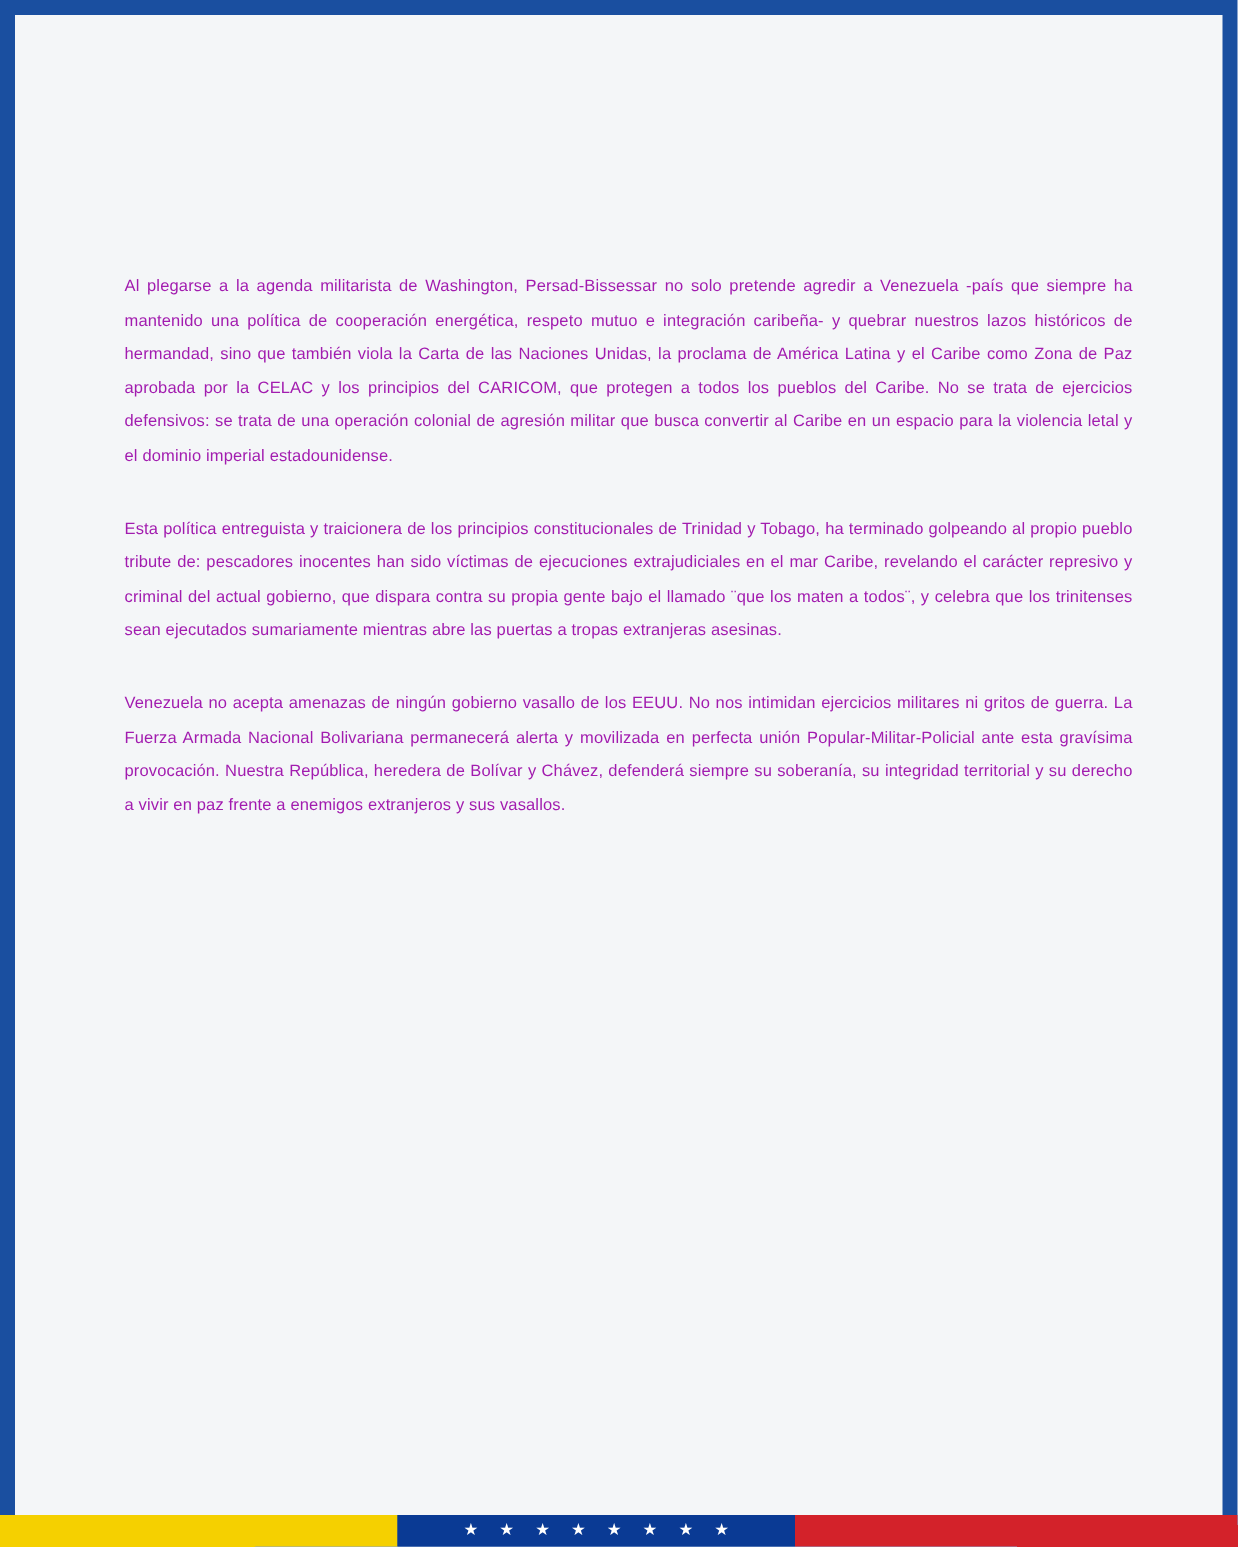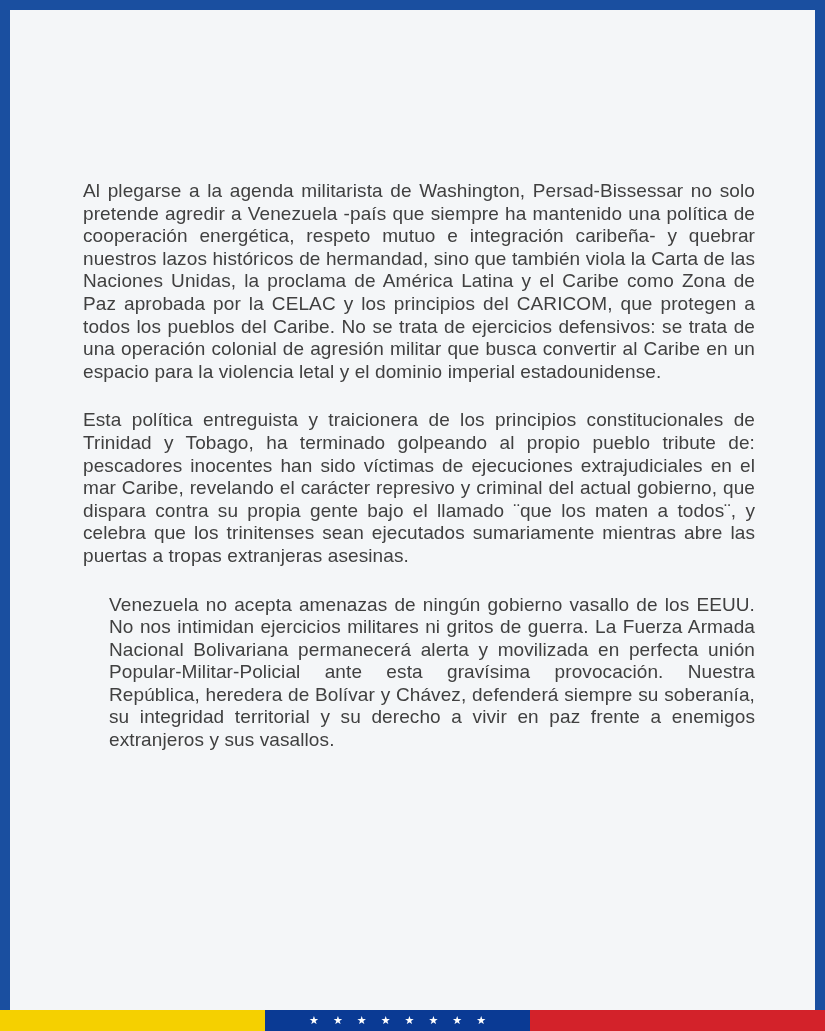--- a/index.html
+++ b/index.html
@@ -30,27 +30,27 @@
     box-sizing: border-box;
   }
   .content {
     position: absolute;
     left: 73px;
     top: 170px;
     width: 672px;
   }
   .para {
     margin: 0 0 26px 0;
-    font-size: 19px;
+    font-size: 11px;
     line-height: 22.6px;
-    color: #404040;
+    color: #a21caf;
     text-align: justify;
     letter-spacing: 0.1px;
   }
-  .para:last-child { margin-bottom: 0; margin-left: 26px; }
+  .para:last-child { margin-bottom: 0; }
 
   .flag-strip {
     position: absolute;
     left: 0;
     bottom: 0;
     width: 825px;
     height: 21px;
     display: flex;
   }
   .band {

